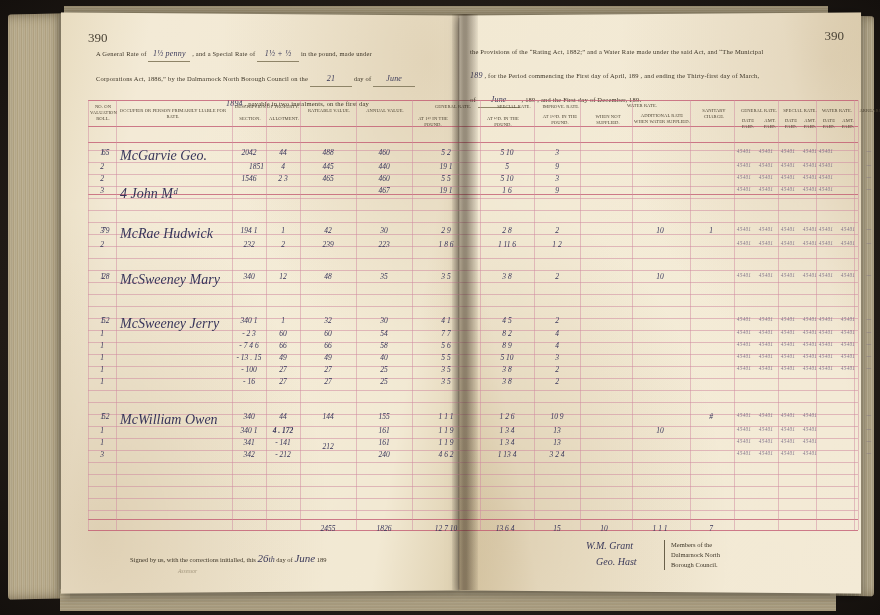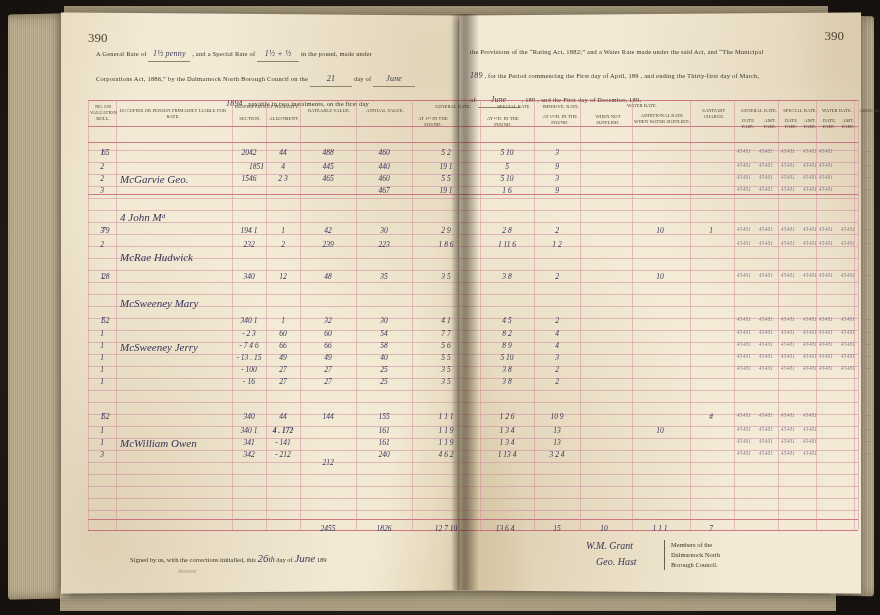--- a/index.html
+++ b/index.html
@@ -62,21 +62,21 @@
   
   .tbl{position:absolute;left:88px;top:100px;width:770px;height:430px;}
   .hline{position:absolute;left:0;width:770px;height:1px;background:#d08aa0;opacity:.55;}
   .vline{position:absolute;top:0;height:430px;width:1px;background:#d08aa0;opacity:.5;}
   .redline{position:absolute;left:0;width:770px;height:1px;background:#c0536e;opacity:.75;}
 
   .hdr{position:absolute;font-size:4.6px;color:#4b4232;text-align:center;line-height:6px;
        letter-spacing:.1px;text-transform:uppercase;}
 
   .cell{position:absolute;font-size:7.5px;color:#37355a;font-style:italic;white-space:nowrap;}
-  .nm{font-size:11px;margin-top:25px;}
+  .nm{font-size:14px;}
   .wm{color:#6d5f7d;font-size:5.2px;letter-spacing:.3px;opacity:.85;font-style:italic;}
 
   
   .sig{position:absolute;font-size:6.5px;color:#3d3527;}
   .sigl{left:130px;top:552px;}
   .sigscript{position:absolute;font-style:italic;color:#3b3a5a;}
 
   .faint{position:absolute;font-size:5.5px;color:#8d8168;font-style:italic;opacity:.75;}
 </style>
 </head>
@@ -361,21 +361,21 @@
         <div class="cell" style="left: 4px; top: 338px; width: 12px; text-align: right;">1</div>
         <div class="cell" style="left: 146px; top: 338px; width: 30px; text-align: center;">341</div>
         <div class="cell" style="left: 180px; top: 338px; width: 30px; text-align: center;">-  141</div>
         <div class="cell" style="left: 272px; top: 338px; width: 48px; text-align: center;">161</div>
         <div class="cell" style="left: 328px; top: 338px; width: 60px; text-align: center;">1  1  9</div>
         <div class="cell" style="left: 396px; top: 338px; width: 46px; text-align: center;">1  3  4</div>
         <div class="cell" style="left: 450px; top: 338px; width: 38px; text-align: center;">13</div>
         <div class="cell" style="left: 4px; top: 350px; width: 12px; text-align: right;">3</div>
         <div class="cell" style="left: 146px; top: 350px; width: 30px; text-align: center;">342</div>
         <div class="cell" style="left: 180px; top: 350px; width: 30px; text-align: center;">-  212</div>
-        <div class="cell" style="left: 216px; top: 358px; width: 48px; text-align: center;">212</div>
+        <div class="cell" style="left: 216px; top: 342px; width: 48px; text-align: center;">212</div>
         <div class="cell" style="left: 272px; top: 350px; width: 48px; text-align: center;">240</div>
         <div class="cell" style="left: 328px; top: 350px; width: 60px; text-align: center;">4  6  2</div>
         <div class="cell" style="left: 396px; top: 350px; width: 46px; text-align: center;">1  13  4</div>
         <div class="cell" style="left: 450px; top: 350px; width: 38px; text-align: center;">3  2  4</div>
       </div>
     <div id="totals">
         <div class="cell" style="left: 216px; top: 424px; width: 48px; text-align: center;">2455</div>
         <div class="cell" style="left: 272px; top: 424px; width: 48px; text-align: center;">1826</div>
         <div class="cell" style="left: 328px; top: 424px; width: 60px; text-align: center;">12  7  10</div>
         <div class="cell" style="left: 392px; top: 424px; width: 50px; text-align: center;">13  6  4</div>

